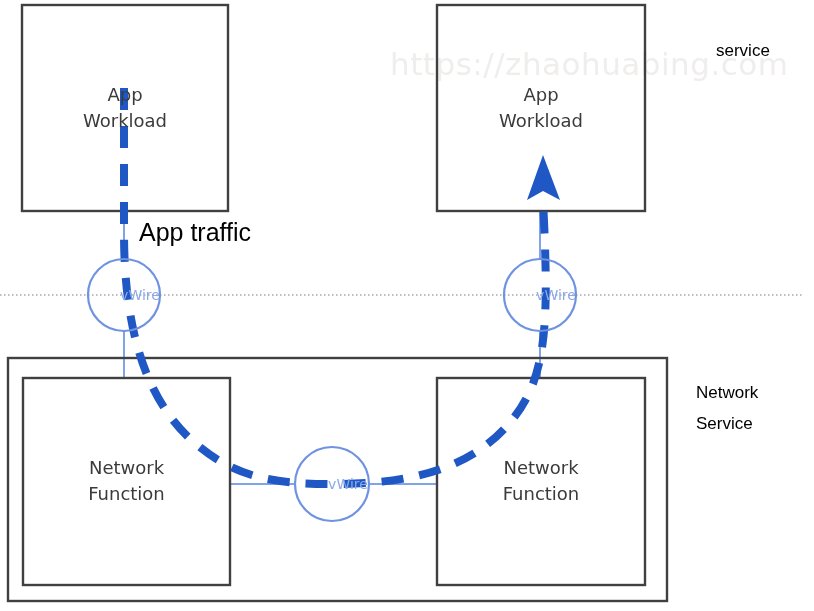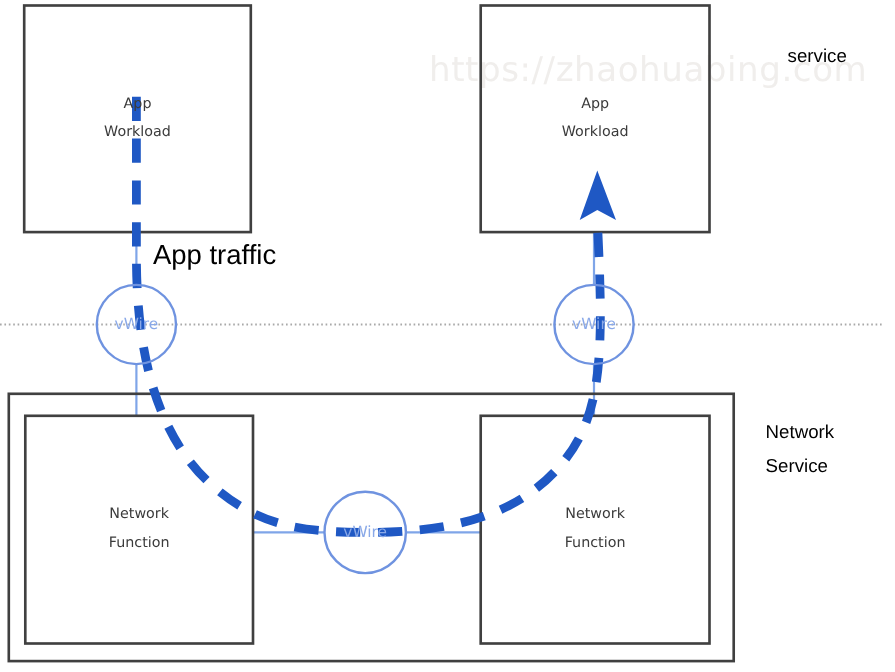--- a/index.html
+++ b/index.html
@@ -21,21 +21,21 @@
     position: absolute;
     left: 0;
     top: 0;
     width: 814px;
     height: 611px;
   }
   .box-label {
     position: absolute;
     text-align: center;
     font-family: "DejaVu Sans", sans-serif;
-    font-size: 13px;
+    font-size: 18px;
     line-height: 26px;
     color: #3b3b3b;
     white-space: pre-line;
     pointer-events: none;
   }
   .side-label {
     position: absolute;
     font-family: "Liberation Sans", sans-serif;
     font-size: 17px;
     line-height: 31px;
@@ -51,20 +51,21 @@
     text-align: right;
   }
   .vwire-label {
     position: absolute;
     font-family: "DejaVu Sans", sans-serif;
     font-size: 14px;
     color: #8aa9e8;
     text-align: center;
     white-space: nowrap;
     pointer-events: none;
+    padding-left: 16px;
   }
   .watermark {
     position: absolute;
     font-family: "DejaVu Sans", sans-serif;
     font-size: 31px;
     color: #f0eeec;
     letter-spacing: 0.5px;
     white-space: nowrap;
     pointer-events: none;
     user-select: none;

